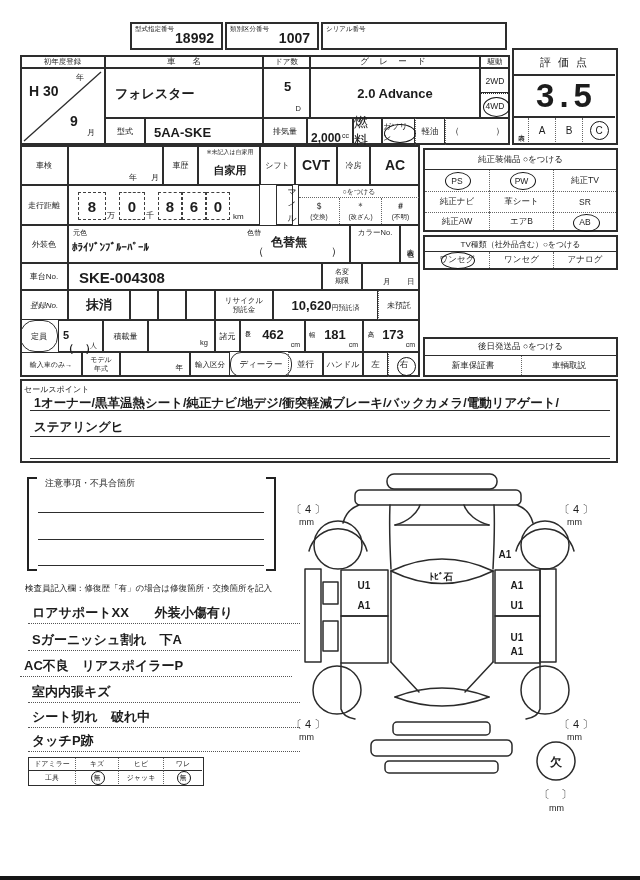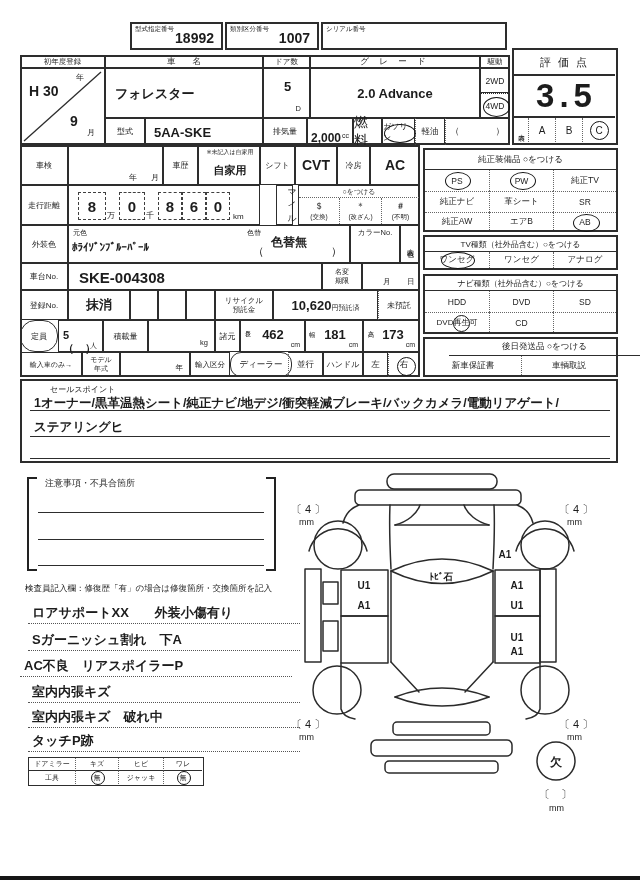--- a/index.html
+++ b/index.html
@@ -166,21 +166,21 @@
   </div>
   <div class="c lab2" style="left:322px;top:263px;width:40px;height:27px;font-size:7px;">
     <span>名変</span>
     <span>期限</span>
   </div>
   <div class="c" style="left:362px;top:263px;width:58px;height:27px;">
     <div class="n" style="left:20px;top:13px;font-size:7.5px;">月</div>
     <div class="n" style="left:44px;top:13px;font-size:7.5px;">日</div>
   </div>
 
-  <div class="c f" style="left:20px;top:290px;width:48px;height:30px;font-size:8px;">登録No.</div>
+  <div class="c f" style="left:20px;top:290px;width:48px;height:30px;font-size:8px;font-style:italic;">登録No.</div>
   <div class="c f bold" style="left:68px;top:290px;width:62px;height:30px;font-size:13px;">抹消</div>
   <div class="c" style="left:130px;top:290px;width:28px;height:30px;"></div>
   <div class="c" style="left:158px;top:290px;width:28px;height:30px;"></div>
   <div class="c" style="left:186px;top:290px;width:29px;height:30px;"></div>
   <div class="c lab2" style="left:215px;top:290px;width:58px;height:30px;font-size:7.5px;">
     <span>リサイクル</span>
     <span>預託金</span>
   </div>
   <div class="c f" style="left:273px;top:290px;width:105px;height:30px;">
     <span class="bold" style="font-size:13px;">10,620</span>
@@ -257,61 +257,49 @@
   <div class="c b2" style="left:423px;top:235px;width:195px;height:35px;">
     <div class="n f" style="left:0;top:0;width:191px;height:15px;font-size:8px;border-bottom:1px solid #2d2d2d;">TV種類（社外品含む）○をつける</div>
     <div class="n f" style="left:0;top:15px;width:64px;height:16px;font-size:8.5px;">
       <span>ワンセグ</span>
       <span class="ring" style="left:16px;top:0px;width:32px;height:15px;"></span>
     </div>
     <div class="n f dl" style="left:64px;top:15px;width:64px;height:16px;font-size:8.5px;">ワンセグ</div>
     <div class="n f dl" style="left:128px;top:15px;width:63px;height:16px;font-size:8.5px;">アナログ</div>
   </div>
 
-  <div class="c b2" style="left:423px;top:274px;width:195px;height:60px;">
-    <div class="n f" style="left:0;top:0;width:191px;height:15px;font-size:8px;border-bottom:1px solid #2d2d2d;">ナビ種類（社外品含む）○をつける</div>
-    <div class="n f" style="left:0;top:15px;width:64px;height:21px;font-size:8.5px;">HDD</div>
-    <div class="n f dl" style="left:64px;top:15px;width:64px;height:21px;font-size:8.5px;">DVD</div>
-    <div class="n f dl" style="left:128px;top:15px;width:63px;height:21px;font-size:8.5px;">SD</div>
-    <div class="n f dt" style="left:0;top:36px;width:64px;height:20px;font-size:8px;">
-      <span>DVD再生可</span>
-      <span class="ring" style="left:28px;top:2px;width:15px;height:15px;"></span>
-    </div>
-    <div class="n f dl dt" style="left:64px;top:36px;width:64px;height:20px;font-size:8.5px;">CD</div>
-    <div class="n dl dt" style="left:128px;top:36px;width:63px;height:20px;"></div>
-  </div>
 
   <div class="c b2" style="left:423px;top:337px;width:195px;height:40px;">
-    <div class="n f" style="left:0;top:0;width:191px;height:17px;font-size:8.5px;border-bottom:1px solid #2d2d2d;margin-left:24px;">後日発送品 ○をつける</div>
+    <div class="n f" style="left:0;top:0;width:191px;height:17px;font-size:8.5px;border-bottom:1px solid #2d2d2d;">後日発送品 ○をつける</div>
     <div class="n f" style="left:0;top:17px;width:96px;height:19px;font-size:8.5px;">新車保証書</div>
     <div class="n f dl" style="left:96px;top:17px;width:95px;height:19px;font-size:8.5px;">車輌取説</div>
   </div>
 
   <div class="c b2" style="left:20px;top:379px;width:598px;height:84px;">
-    <div class="n" style="left:28px;top:3px;font-size:8px;">セールスポイント</div>
+    <div class="n" style="left:2px;top:3px;font-size:8px;">セールスポイント</div>
     <div class="n bold" style="left:12px;top:14px;font-size:12.5px;white-space:nowrap;">1オーナー/黒革温熱シート/純正ナビ/地デジ/衝突軽減ブレーキ/バックカメラ/電動リアゲート/</div>
     <div class="ul" style="left:8px;top:29px;width:580px;"></div>
     <div class="n bold" style="left:12px;top:38px;font-size:12.5px;">ステアリングヒ</div>
     <div class="ul" style="left:8px;top:55px;width:580px;"></div>
     <div class="ul" style="left:8px;top:77px;width:580px;"></div>
   </div>
 
   <div class="n" style="left:45px;top:477px;font-size:9px;">注意事項・不具合箇所</div>
   <div class="n" style="left:27px;top:477px;width:10px;height:94px;border-left:2px solid #222;border-top:2px solid #222;border-bottom:2px solid #222;"></div>
   <div class="n" style="left:266px;top:477px;width:10px;height:94px;border-right:2px solid #222;border-top:2px solid #222;border-bottom:2px solid #222;"></div>
   <div class="ul" style="left:38px;top:512px;width:226px;"></div>
   <div class="ul" style="left:38px;top:539px;width:226px;"></div>
   <div class="ul" style="left:38px;top:565px;width:226px;"></div>
 
   <div class="n" style="left:25px;top:583px;font-size:8.5px;">検査員記入欄：修復歴「有」の場合は修復箇所・交換箇所を記入</div>
   <div class="nl" style="left:28px;top:602px;width:272px;height:22px;">ロアサポートXX　　外装小傷有り</div>
   <div class="nl" style="left:28px;top:629px;width:272px;height:22px;">Sガーニッシュ割れ　下A</div>
   <div class="nl" style="left:20px;top:655px;width:272px;height:22px;">AC不良　リアスポイラーP</div>
   <div class="nl" style="left:28px;top:681px;width:272px;height:22px;">室内内張キズ</div>
-  <div class="nl" style="left:28px;top:706px;width:272px;height:22px;">室内内張キズ　破れ中</div>
+  <div class="nl" style="left:28px;top:706px;width:272px;height:22px;">シート切れ　破れ中</div>
   <div class="nl" style="left:28px;top:730px;width:272px;height:22px;">タッチP跡</div>
 
   <div class="c" style="left:28px;top:757px;width:176px;height:29px;border-width:1.5px;">
     <div class="n f" style="left:0;top:0;width:46px;height:13px;font-size:7px;border-bottom:1px solid #2d2d2d;">ドアミラー</div>
     <div class="n f dl" style="left:46px;top:0;width:43px;height:13px;font-size:7px;border-bottom:1px solid #2d2d2d;">キズ</div>
     <div class="n f dl" style="left:89px;top:0;width:45px;height:13px;font-size:7px;border-bottom:1px solid #2d2d2d;">ヒビ</div>
     <div class="n f dl" style="left:134px;top:0;width:39px;height:13px;font-size:7px;border-bottom:1px solid #2d2d2d;">ワレ</div>
     <div class="n f" style="left:0;top:13px;width:46px;height:13px;font-size:7px;">工具</div>
     <div class="n f dl" style="left:46px;top:13px;width:43px;height:13px;font-size:7px;">
       <span>無</span>

